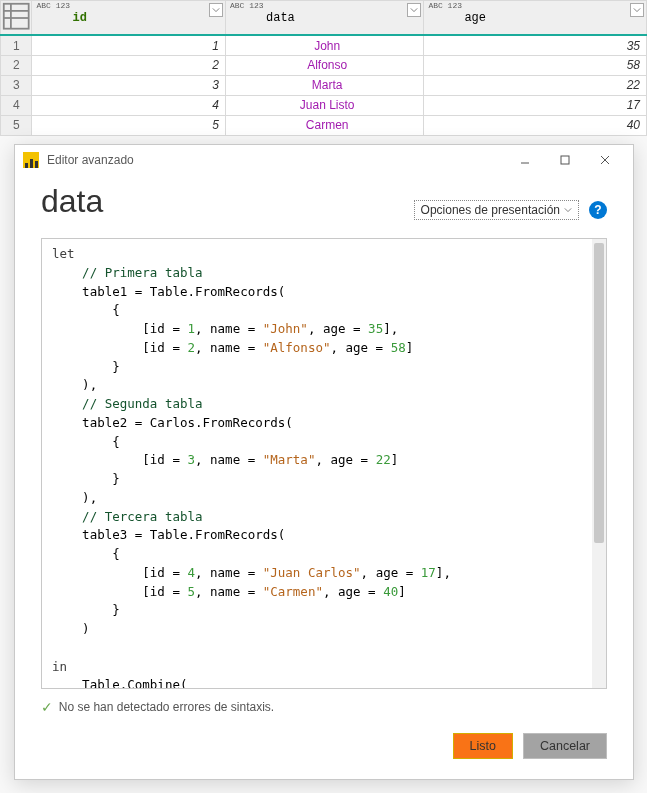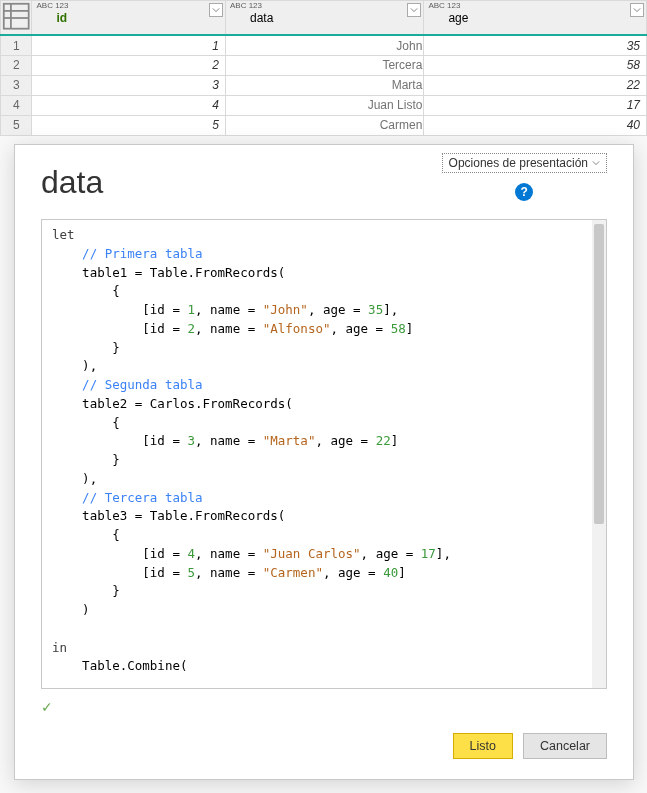--- a/index.html
+++ b/index.html
@@ -9,29 +9,29 @@
     font-size: 12px;
     background: #f8f8f8;
     width: 647px;
   }
   
   .grid { border-collapse: collapse; width: 100%; background: #fff; }
   .grid th, .grid td { border: 1px solid #d9d9d9; height: 20px; }
   .grid .corner { width: 26px; background: #efefef; }
   .grid .rownum { width: 26px; text-align: center; color: #666; background: #efefef; }
   .grid thead tr { background: #efefef; }
-  .grid th.colhdr { text-align: left; font-weight: normal; padding: 0 4px; position: relative; }
+  .grid th.colhdr { text-align: left; font-weight: normal; padding: 0 4px; position: relative; font-family: Liberation Mono, monospace; }
   .grid th.colhdr .type { font-size: 8px; color: #5c5c5c; position: absolute; left: 4px; top: 1px; line-height: 8px; }
-  .grid th.colhdr .cname { margin-left: 20px; }
+  .grid th.colhdr .cname { margin-left: 36px; }
   .grid th.colhdr.selected .cname { color: #317100; font-weight: 600; }
   .dd { position: absolute; right: 2px; top: 2px; width: 14px; height: 14px; border: 1px solid #aaa; background: #fff; display: flex; align-items: center; justify-content: center; }
   .dd svg { width: 8px; height: 8px; }
   .grid thead { border-bottom: 2px solid #1aab9b; }
   .grid td.val-r { text-align: right; padding-right: 6px; font-style: italic; color: #333; }
-  .grid td.val-l { text-align: right; padding-left: 6px; color: #737373; }
+  .grid td.val-l { text-align: center; padding-left: 6px; color: #a21caf; }
   .col-id { width: 160px; }
   .col-name { width: 164px; }
   .col-age { width: 184px; }
 
   
   .dialog {
     position: absolute;
     left: 14px; top: 144px;
     width: 620px; height: 636px;
     background: #fff;
@@ -43,39 +43,39 @@
   .titlebar .appicon { width: 16px; height: 16px; background: #f3c200; margin-right: 8px; display: flex; align-items: flex-end; justify-content: center; }
   .titlebar .appicon span { display: inline-block; width: 3px; background: #333; margin: 0 1px; }
   .titlebar .title { color: #5a5a5a; flex: 1; }
   .winbtns { display: flex; }
   .winbtn { width: 40px; height: 28px; display: flex; align-items: center; justify-content: center; color: #555; }
   .winbtn svg { width: 10px; height: 10px; }
 
   .dlgbody { padding: 8px 26px 0 26px; flex: 1; display: flex; flex-direction: column; overflow: hidden; }
   .dlghead { display: flex; align-items: flex-end; justify-content: space-between; margin-bottom: 18px; }
   .dlghead h1 { font-size: 32px; font-weight: 300; color: #333; margin: 0; }
-  .headright { display: flex; align-items: center; gap: 10px; flex-direction: column; }
+  .headright { display: flex; align-items: center; gap: 10px; }
   .optbtn { border: 1px dotted #888; padding: 2px 6px; color: #333; font-size: 12px; display: flex; align-items: center; gap: 4px; }
   .helpicon { width: 18px; height: 18px; border-radius: 50%; background: #0078d4; color: #fff; display: flex; align-items: center; justify-content: center; font-weight: bold; font-size: 12px; }
 
   .codebox { flex: 1; border: 1px solid #c8c8c8; position: relative; overflow: hidden; }
   .codebox pre { margin: 0; padding: 6px 10px; font-family: Consolas, monospace; font-size: 12.5px; line-height: 1.5; white-space: pre; }
   .kw { color: #404040; }
-  .cm { color: #3b82f6; }
+  .cm { color: #14532d; }
   .num { color: #3a9a3a; }
   .str { color: #b5651d; }
   .scrollbar { position: absolute; right: 0; top: 0; bottom: 0; width: 14px; background: #f1f1f1; }
   .scrollbar .thumb { position: absolute; left: 2px; right: 2px; top: 4px; height: 300px; background: #c8c8c8; border-radius: 2px; }
 
   .status { display: flex; align-items: center; gap: 6px; padding: 10px 0 0 0; color: #555; }
   .status .chk { color: #6aa84f; font-size: 14px; }
 
   .dlgfoot { padding: 18px 26px 20px; display: flex; justify-content: flex-end; gap: 10px; }
-  .btn { border: 1px solid #bdbdbd; padding: 5px 16px; background: #e5e5e5; font-size: 12.5px; color: #333; }
-  .btn.primary { background: #fde047; border-color: #d4ad00; }
+  .btn { border: 1px solid #bdbdbd; padding: 5px 16px; background: #a3a3a3; font-size: 12.5px; color: #333; }
+  .btn.primary { background: #f97316; border-color: #d4ad00; }
 </style>
 </head>
 <body>
 
 <table class="grid">
   <thead>
     <tr>
       <th class="corner">
         <svg viewBox="0 0 16 16">
             <rect x="1" y="1" width="14" height="14" fill="none" stroke="#888"></rect>
@@ -119,21 +119,21 @@
   <tbody id="grid-body">
       <tr>
         <td class="rownum">1</td>
         <td class="val-r">1</td>
         <td class="val-l">John</td>
         <td class="val-r">35</td>
       </tr>
       <tr>
         <td class="rownum">2</td>
         <td class="val-r">2</td>
-        <td class="val-l">Tercera</td>
+        <td class="val-l">Alfonso</td>
         <td class="val-r">58</td>
       </tr>
       <tr>
         <td class="rownum">3</td>
         <td class="val-r">3</td>
         <td class="val-l">Marta</td>
         <td class="val-r">22</td>
       </tr>
       <tr>
         <td class="rownum">4</td>
@@ -144,20 +144,46 @@
       <tr>
         <td class="rownum">5</td>
         <td class="val-r">5</td>
         <td class="val-l">Carmen</td>
         <td class="val-r">40</td>
       </tr>
     </tbody>
 </table>
 
 <div class="dialog">
+  <div class="titlebar">
+    <div class="appicon">
+      <span style="height:5px"></span>
+        <span style="height:9px"></span>
+        <span style="height:7px"></span>
+    </div>
+    <div class="title">Editor avanzado</div>
+    <div class="winbtns">
+      <div class="winbtn">
+          <svg viewBox="0 0 10 10">
+            <line x1="1" y1="8" x2="9" y2="8" stroke="#555"></line>
+          </svg>
+        </div>
+      <div class="winbtn">
+          <svg viewBox="0 0 10 10">
+            <rect x="1" y="1" width="8" height="8" fill="none" stroke="#555"></rect>
+          </svg>
+        </div>
+      <div class="winbtn">
+          <svg viewBox="0 0 10 10">
+            <line x1="1" y1="1" x2="9" y2="9" stroke="#555"></line>
+            <line x1="9" y1="1" x2="1" y2="9" stroke="#555"></line>
+          </svg>
+        </div>
+    </div>
+  </div>
 
   <div class="dlgbody">
     <div class="dlghead">
       <h1>data</h1>
       <div class="headright">
         <div class="optbtn">
           <span>Opciones de presentación</span>
           <svg width="8" height="8" viewBox="0 0 10 10">
               <path d="M1 3 L5 7 L9 3" fill="none" stroke="#666"></path>
             </svg>
@@ -193,20 +219,21 @@
     <span>Table.Combine(</span>
         
     </pre>
       <div class="scrollbar">
           <div class="thumb"></div>
         </div>
     </div>
 
     <div class="status">
       <span class="chk">✓</span>
+      <span>No se han detectado errores de sintaxis.</span>
     </div>
   </div>
 
   <div class="dlgfoot">
     <button class="btn primary">Listo</button>
     <button class="btn">Cancelar</button>
   </div>
 </div>
 
 </body></html>

